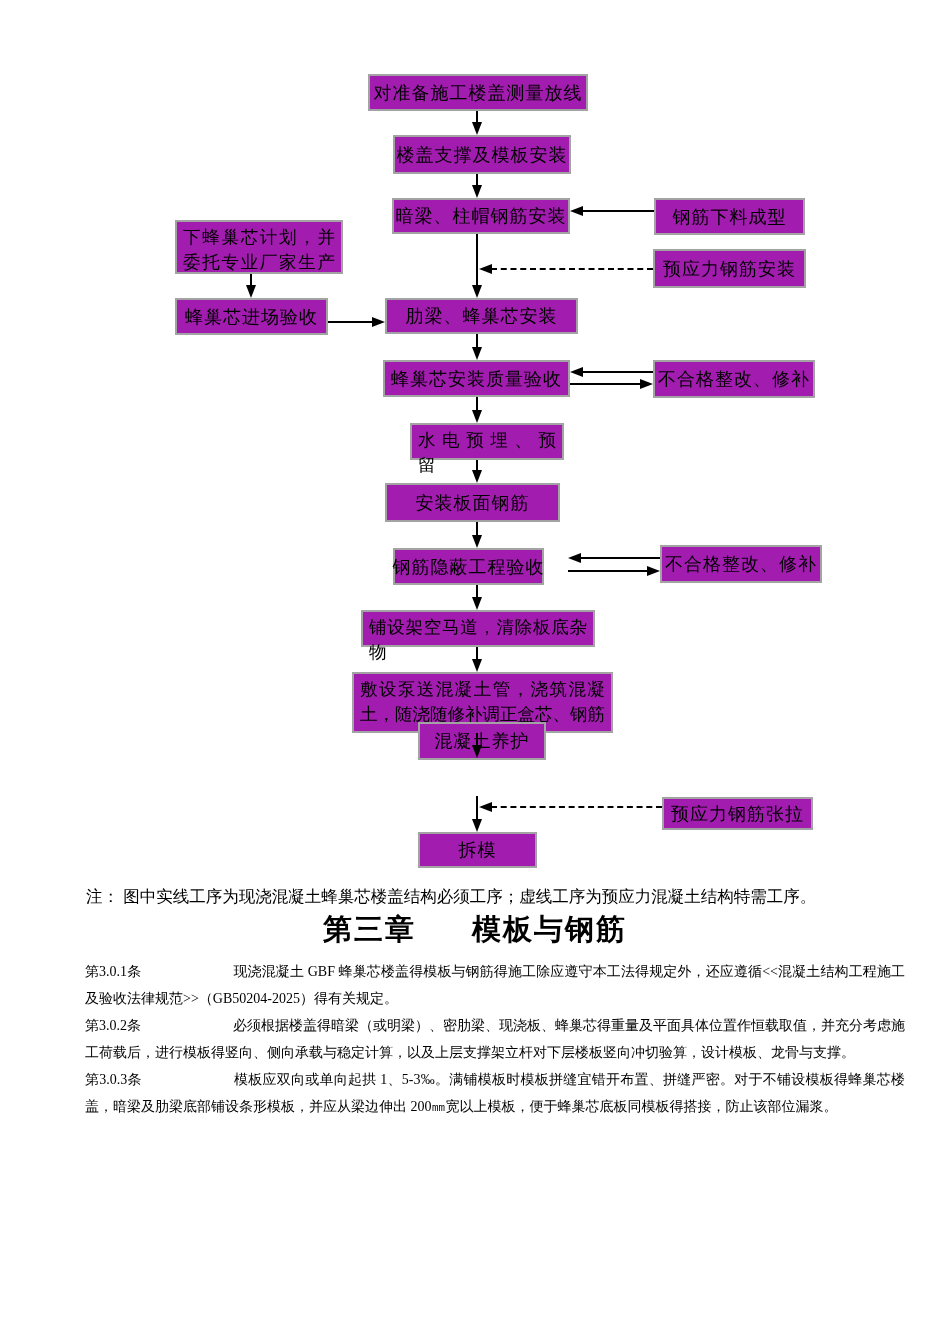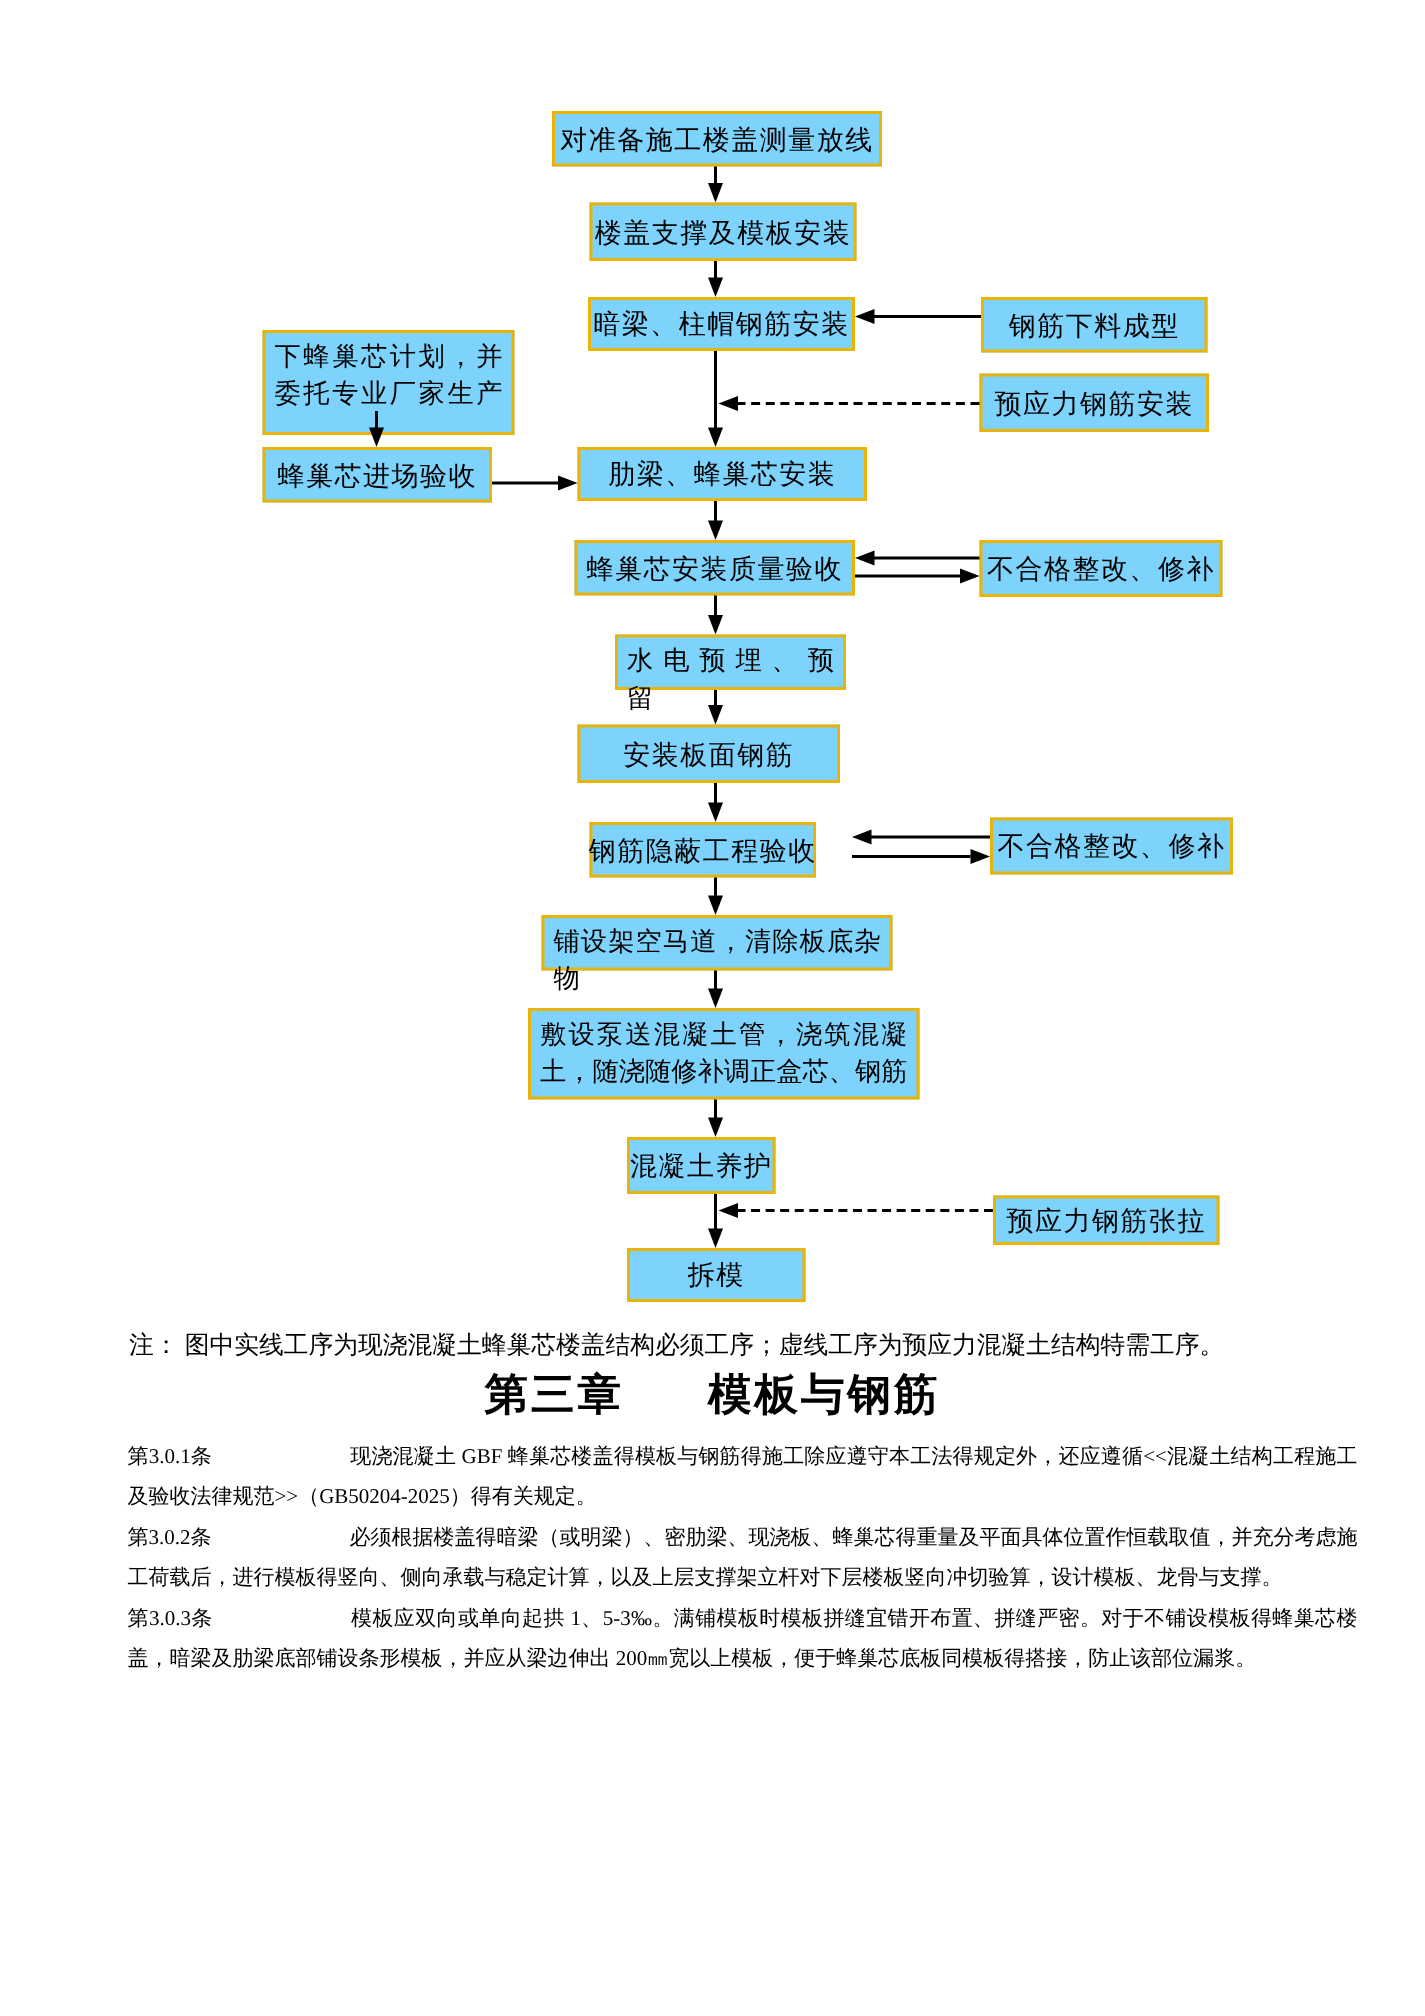--- a/index.html
+++ b/index.html
@@ -1,19 +1,19 @@
 <!DOCTYPE html>
 <html><head>
 <meta charset="utf-8">
 <style>
   html,body{margin:0;padding:0;background:#fff;}
   .page{position:relative;width:950px;height:1344px;background:#fff;color:#000;
         font-family:"Liberation Serif","DejaVu Serif",serif;overflow:hidden;}
   
-  .fbox{position:absolute;box-sizing:border-box;border:2px solid #eab308;background:#7dd3fc;}
+  .fbox{position:absolute;box-sizing:border-box;border:2px solid #a3a3a3;background:#a21caf;}
   .fbox.center{display:flex;align-items:center;justify-content:center;
         font-size:18px;letter-spacing:1px;white-space:nowrap;}
   .fbox.flow{font-size:17.5px;line-height:25px;white-space:pre-line;
         text-align:justify;text-align-last:justify;padding:3px 6px;overflow:visible;}
   .vline{position:absolute;width:0;border-left:2px solid #000;}
   .hline{position:absolute;height:0;border-top:2px solid #000;}
   .hdash{position:absolute;height:0;border-top:2px dashed #000;}
   .ah{position:absolute;width:0;height:0;}
   .ah.down{border-left:5px solid transparent;border-right:5px solid transparent;border-top:13px solid #000;}
   .ah.left{border-top:5px solid transparent;border-bottom:5px solid transparent;border-right:13px solid #000;}
@@ -31,36 +31,36 @@
 
 <div class="page">
 
   <div>
 
     <div class="fbox center" style="left:368px;top:74px;width:220px;height:37px">对准备施工楼盖测量放线</div>
     <div class="fbox center" style="left:393px;top:135px;width:178px;height:39px">楼盖支撑及模板安装</div>
     <div class="fbox center" style="left:392px;top:198px;width:178px;height:36px">暗梁、柱帽钢筋安装</div>
     <div class="fbox center" style="left:654px;top:198px;width:151px;height:37px">钢筋下料成型</div>
     <div class="fbox center" style="left:653px;top:249px;width:153px;height:39px">预应力钢筋安装</div>
-    <div class="fbox flow" style="left:175px;top:220px;width:168px;height:70px">下蜂巢芯计划，并
+    <div class="fbox flow" style="left:175px;top:220px;width:168px;height:54px">下蜂巢芯计划，并
 委托专业厂家生产</div>
     <div class="fbox center" style="left:175px;top:298px;width:153px;height:37px">蜂巢芯进场验收</div>
     <div class="fbox center" style="left:385px;top:298px;width:193px;height:36px">肋梁、蜂巢芯安装</div>
     <div class="fbox center" style="left:383px;top:360px;width:187px;height:37px">蜂巢芯安装质量验收</div>
     <div class="fbox center" style="left:653px;top:360px;width:162px;height:38px">不合格整改、修补</div>
     <div class="fbox flow" style="left:410px;top:423px;width:154px;height:37px">水电预埋、预
 留</div>
     <div class="fbox center" style="left:385px;top:483px;width:175px;height:39px">安装板面钢筋</div>
     <div class="fbox center" style="left:393px;top:548px;width:151px;height:37px">钢筋隐蔽工程验收</div>
     <div class="fbox center" style="left:660px;top:545px;width:162px;height:38px">不合格整改、修补</div>
     <div class="fbox flow" style="left:361px;top:610px;width:234px;height:37px">铺设架空马道，清除板底杂
 物</div>
     <div class="fbox flow" style="left:352px;top:672px;width:261px;height:61px">敷设泵送混凝土管，浇筑混凝
 土，随浇随修补调正盒芯、钢筋</div>
-    <div class="fbox center" style="left:418px;top:758px;width:99px;height:38px">混凝土养护</div>
+    <div class="fbox center" style="left:418px;top:722px;width:128px;height:38px">混凝土养护</div>
     <div class="fbox center" style="left:662px;top:797px;width:151px;height:33px">预应力钢筋张拉</div>
     <div class="fbox center" style="left:418px;top:832px;width:119px;height:36px">拆模</div>
 
     <div class="vline" style="left:476px;top:111px;height:12px"></div>
     <div class="ah down" style="left:472px;top:122px"></div>
     <div class="vline" style="left:476px;top:174px;height:12px"></div>
     <div class="ah down" style="left:472px;top:185px"></div>
     <div class="vline" style="left:476px;top:234px;height:52px"></div>
     <div class="ah down" style="left:472px;top:285px"></div>
     <div class="vline" style="left:476px;top:334px;height:14px"></div>

